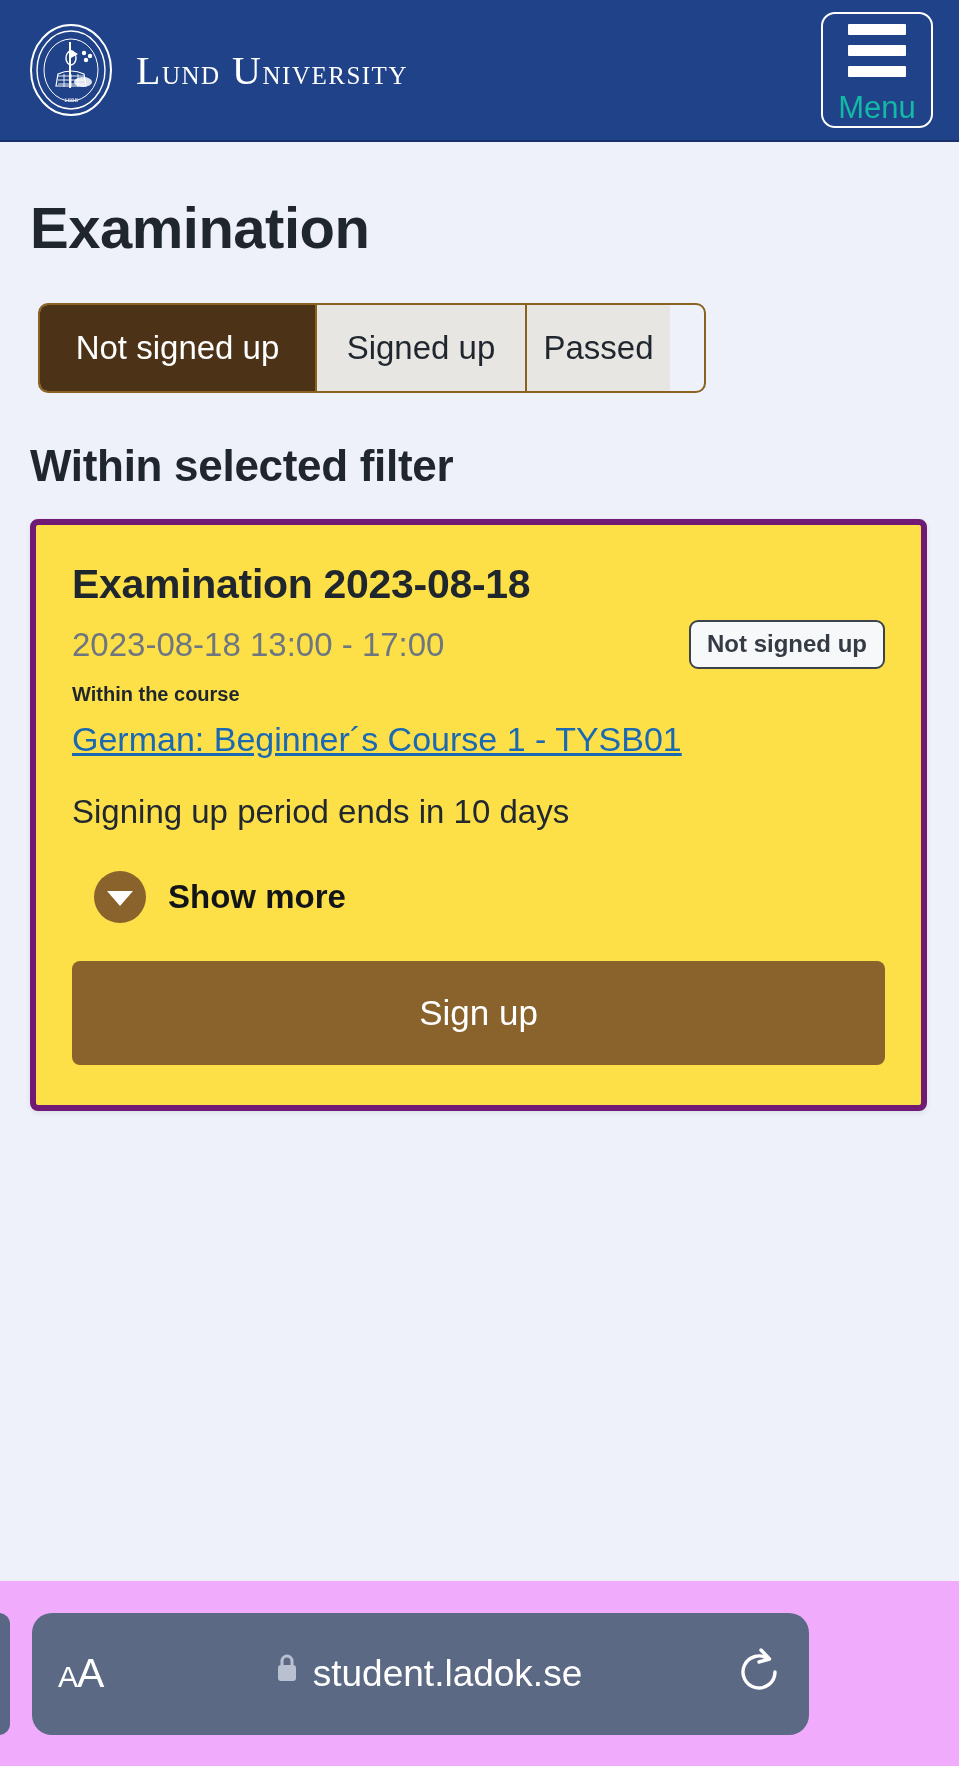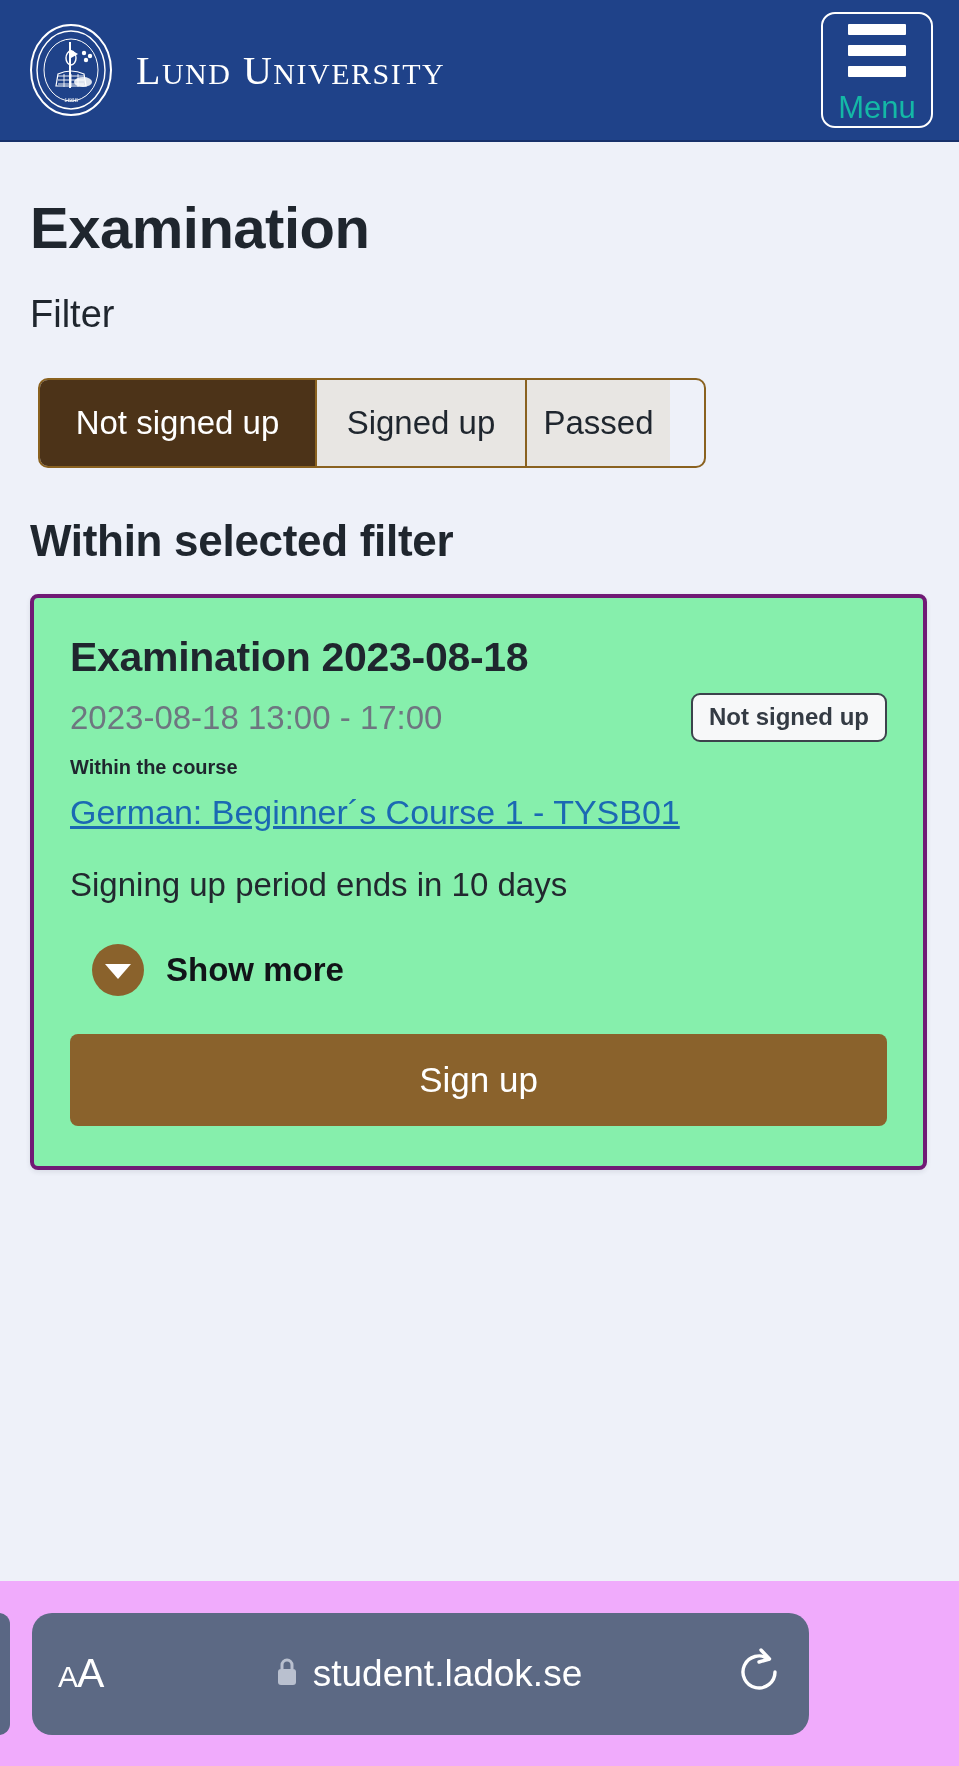--- a/index.html
+++ b/index.html
@@ -45,21 +45,21 @@
     flex: 0 0 86px;
   }
   .brand-name {
     color: #ffffff;
     font-family: "Liberation Serif", serif;
     font-size: 40px;
     letter-spacing: 1.5px;
     white-space: nowrap;
   }
   .brand-name .cap { font-size: 40px; }
-  .brand-name .sc { font-size: 30px; }
+  .brand-name .sc { font-size: 25px; }
 
   .menu-button {
     width: 112px;
     height: 116px;
     border: 2px solid #ffffff;
     border-radius: 14px;
     display: flex;
     flex-direction: column;
     align-items: center;
     justify-content: center;
@@ -137,22 +137,22 @@
   .section-title {
     font-size: 44px;
     font-weight: bold;
     color: #1f262e;
     margin: 48px 0 0 2px;
     letter-spacing: -0.3px;
   }
 
   
   .card {
-    background: #86efac;
-    border: 4px solid #701a75;
+    background: #fde047;
+    border: 6px solid #701a75;
     border-radius: 8px;
     margin: 28px 4px 0 2px;
     padding: 36px 36px 40px 36px;
     box-shadow: 0 2px 5px rgba(40,50,70,0.10);
     box-sizing: border-box;
   }
   .card-title {
     font-size: 41px;
     font-weight: bold;
     color: #1f262e;
@@ -221,21 +221,21 @@
   }
   .show-more-label {
     font-size: 33px;
     font-weight: bold;
     color: #111418;
   }
   .signup-button {
     display: flex;
     align-items: center;
     justify-content: center;
-    height: 92px;
+    height: 104px;
     margin-top: 38px;
     background: #8a622c;
     border-radius: 8px;
     color: #ffffff;
     font-size: 35px;
   }
 
   
   .site-footer {
     background: #21468b;
@@ -299,21 +299,20 @@
     font-size: 30px;
     letter-spacing: -1px;
     white-space: nowrap;
     flex: 0 0 auto;
   }
   .aa .big { font-size: 41px; }
   .url-center {
     position: absolute;
     left: 16px; right: 0;
     display: flex;
-    align-items: center;
     justify-content: center;
     gap: 14px;
     pointer-events: none;
   }
   .url-text {
     color: #ffffff;
     font-size: 37px;
   }
   .reload {
     margin-left: auto;
@@ -359,21 +358,20 @@
           <span></span>
           <span></span>
       </span>
       <span class="menu-label">Menu</span>
     </div>
   </div>
 
   <div class="content">
 
     <div class="page-title">Examination</div>
-    <div class="filter-label">Filter</div>
 
     <div class="filter-group">
       <div class="filter-btn w1 active">Not signed up</div>
       <div class="filter-btn w2">Signed up</div>
       <div class="filter-btn w3">Passed</div>
     </div>
 
     <div class="section-title">Within selected filter</div>
 
     <div class="card">

